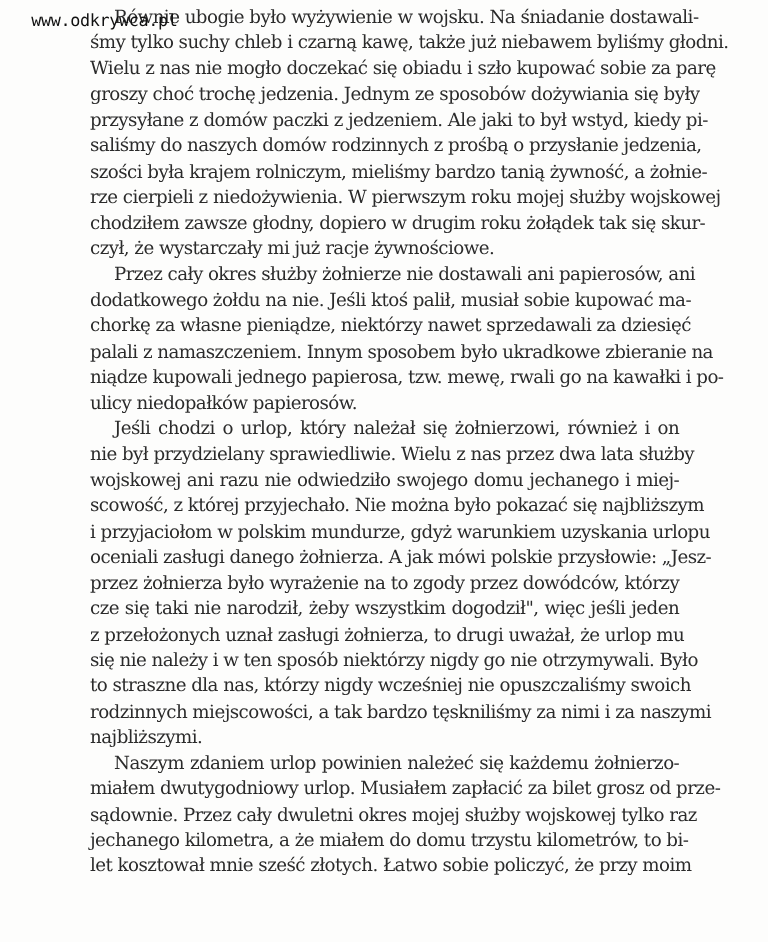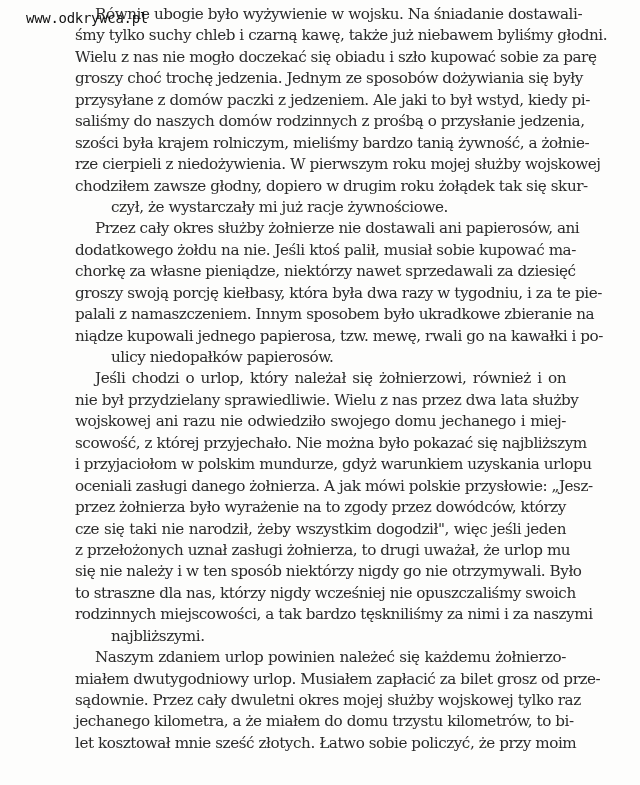--- a/index.html
+++ b/index.html
@@ -35,21 +35,20 @@
     }
     .line {
       display: block;
       white-space: nowrap;
       text-align: justify;
       text-align-last: justify;
       height: 21.45px;
     }
     .line.last {
       text-align-last: left;
-      margin-left: 36px;
     }
     .line.indent {
       padding-left: 20px;
     }
     .watermark {
       position: absolute;
       left: 26px;
       top: 10px;
       font-family: "DejaVu Sans Mono", "Liberation Mono", monospace;
       font-size: 14px;
@@ -77,21 +76,20 @@
       <span class="line">szości była krajem rolniczym, mieliśmy bardzo tanią żywność, a żołnie-</span>
       <span class="line">rze cierpieli z niedożywienia. W pierwszym roku mojej służby wojskowej</span>
       <span class="line">chodziłem zawsze głodny, dopiero w drugim roku żołądek tak się skur-</span>
       <span class="line last">czył, że wystarczały mi już racje żywnościowe.</span>
     </div>
 
     <div>
       <span class="line indent">Przez cały okres służby żołnierze nie dostawali ani papierosów, ani</span>
       <span class="line">dodatkowego żołdu na nie. Jeśli ktoś palił, musiał sobie kupować ma-</span>
       <span class="line">chorkę za własne pieniądze, niektórzy nawet sprzedawali za dziesięć</span>
-      <span class="line">groszy swoją porcję kiełbasy, która była dwa razy w tygodniu, i za te pie-</span>
       <span class="line">palali z namaszczeniem. Innym sposobem było ukradkowe zbieranie na</span>
       <span class="line">niądze kupowali jednego papierosa, tzw. mewę, rwali go na kawałki i po-</span>
       <span class="line last">ulicy niedopałków papierosów.</span>
     </div>
 
     <div>
       <span class="line indent">Jeśli chodzi o urlop, który należał się żołnierzowi, również i on</span>
       <span class="line">nie był przydzielany sprawiedliwie. Wielu z nas przez dwa lata służby</span>
       <span class="line">wojskowej ani razu nie odwiedziło swojego domu jechanego i miej-</span>
       <span class="line">scowość, z której przyjechało. Nie można było pokazać się najbliższym</span>

